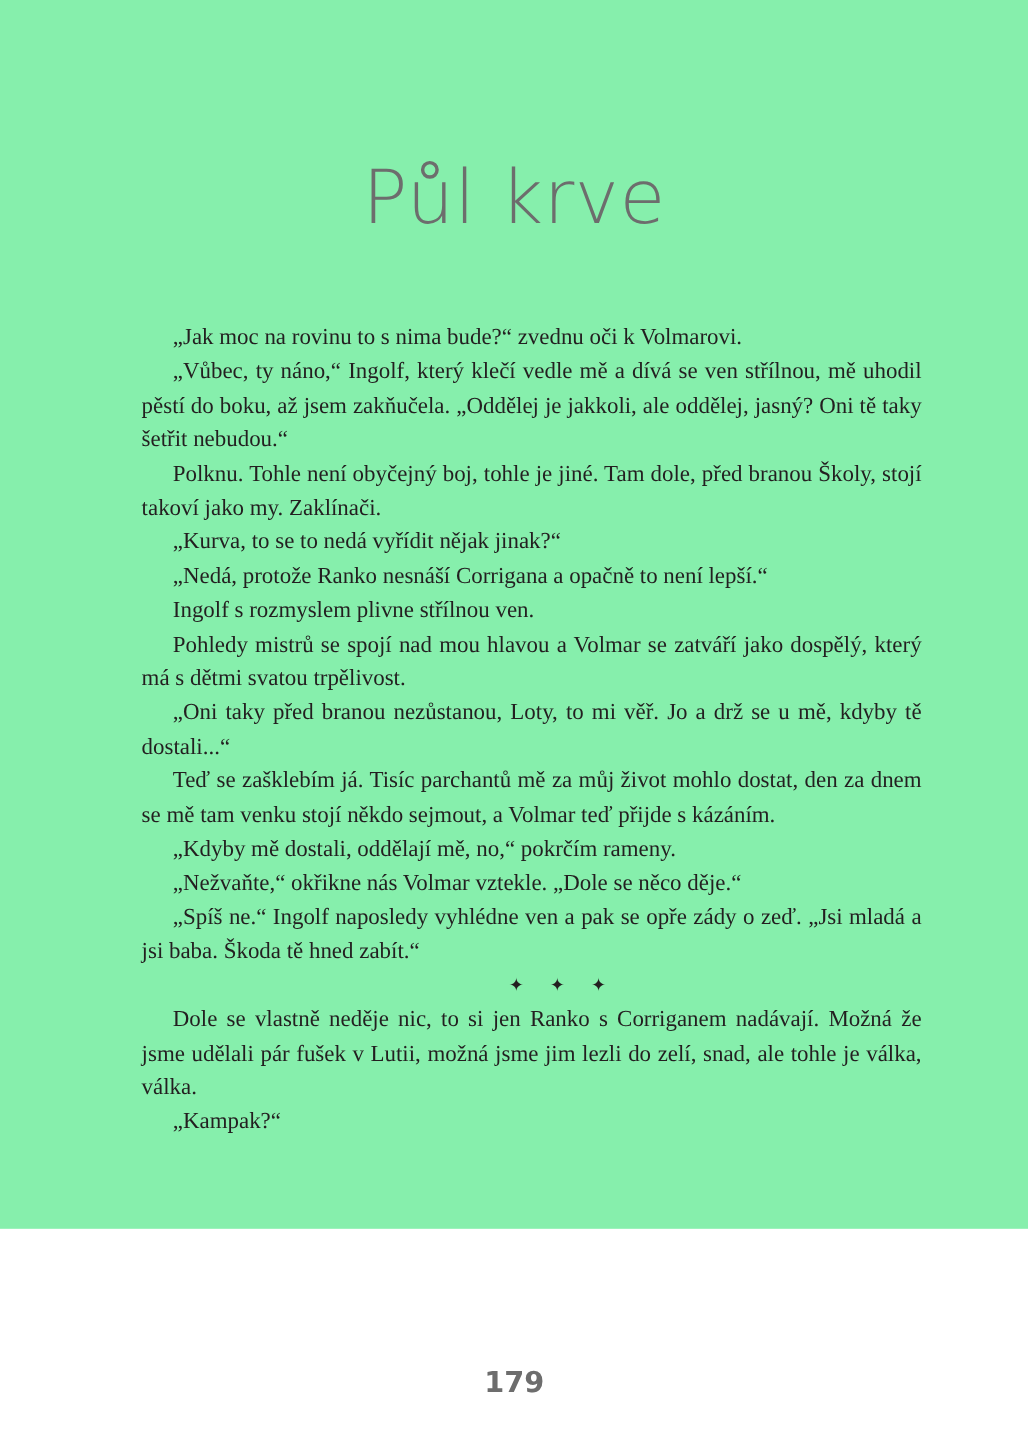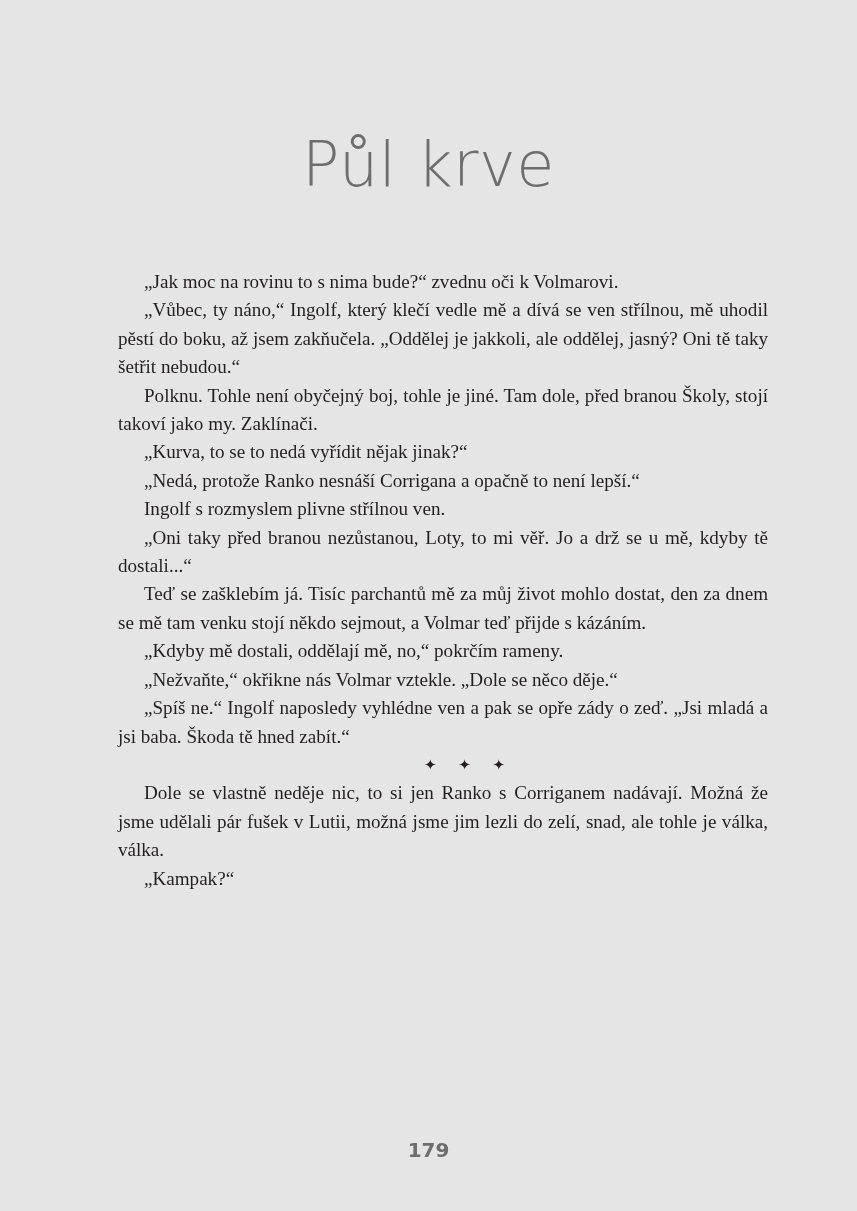--- a/index.html
+++ b/index.html
@@ -13,22 +13,22 @@
     position: relative;
     font-family: "Liberation Serif", serif;
     color: #2b2b2b;
     overflow: hidden;
   }
   .page {
     position: absolute;
     left: 0;
     top: 0;
     width: 857px;
-    height: 1211px;
-    background: #e5e5e5;
+    height: 1024px;
+    background: #86efac;
   }
   .chapter-title {
     position: absolute;
     left: 0;
     top: 128px;
     width: 857px;
     text-align: center;
     font-family: "DejaVu Sans", sans-serif;
     font-weight: 300;
     font-size: 62px;
@@ -63,38 +63,39 @@
     display: inline-block;
   }
   .page-number {
     position: absolute;
     left: 0;
     top: 1138px;
     width: 857px;
     text-align: center;
     font-family: "DejaVu Sans", sans-serif;
     font-weight: bold;
-    font-size: 20px;
+    font-size: 24px;
     color: #6d6d6d;
   }
 </style>
 </head>
 <body>
 
 <div class="page">
 
   <div class="chapter-title">Půl krve</div>
 
   <div class="body-text">
     <p>„Jak moc na rovinu to s nima bude?“ zvednu oči k Volmarovi.</p>
     <p>„Vůbec, ty náno,“ Ingolf, který klečí vedle mě a dívá se ven střílnou, mě uhodil pěstí do boku, až jsem zakňučela. „Oddělej je jakkoli, ale oddělej, jasný? Oni tě taky šetřit nebudou.“</p>
     <p>Polknu. Tohle není obyčejný boj, tohle je jiné. Tam dole, před branou Školy, stojí takoví jako my. Zaklínači.</p>
     <p>„Kurva, to se to nedá vyřídit nějak jinak?“</p>
     <p>„Nedá, protože Ranko nesnáší Corrigana a opačně to není lepší.“</p>
     <p>Ingolf s rozmyslem plivne střílnou ven.</p>
+    <p>Pohledy mistrů se spojí nad mou hlavou a Volmar se zatváří jako dospělý, který má s dětmi svatou trpělivost.</p>
     <p>„Oni taky před branou nezůstanou, Loty, to mi věř. Jo a drž se u mě, kdyby tě dostali...“</p>
     <p>Teď se zašklebím já. Tisíc parchantů mě za můj život mohlo dostat, den za dnem se mě tam venku stojí někdo sejmout, a Volmar teď přijde s kázáním.</p>
     <p>„Kdyby mě dostali, oddělají mě, no,“ pokrčím rameny.</p>
     <p>„Nežvaňte,“ okřikne nás Volmar vztekle. „Dole se něco děje.“</p>
     <p>„Spíš ne.“ Ingolf naposledy vyhlédne ven a pak se opře zády o zeď. „Jsi mladá a jsi baba. Škoda tě hned zabít.“</p>
 
     <p class="divider">
       <span>✦ ✦ ✦</span>
     </p>
 

